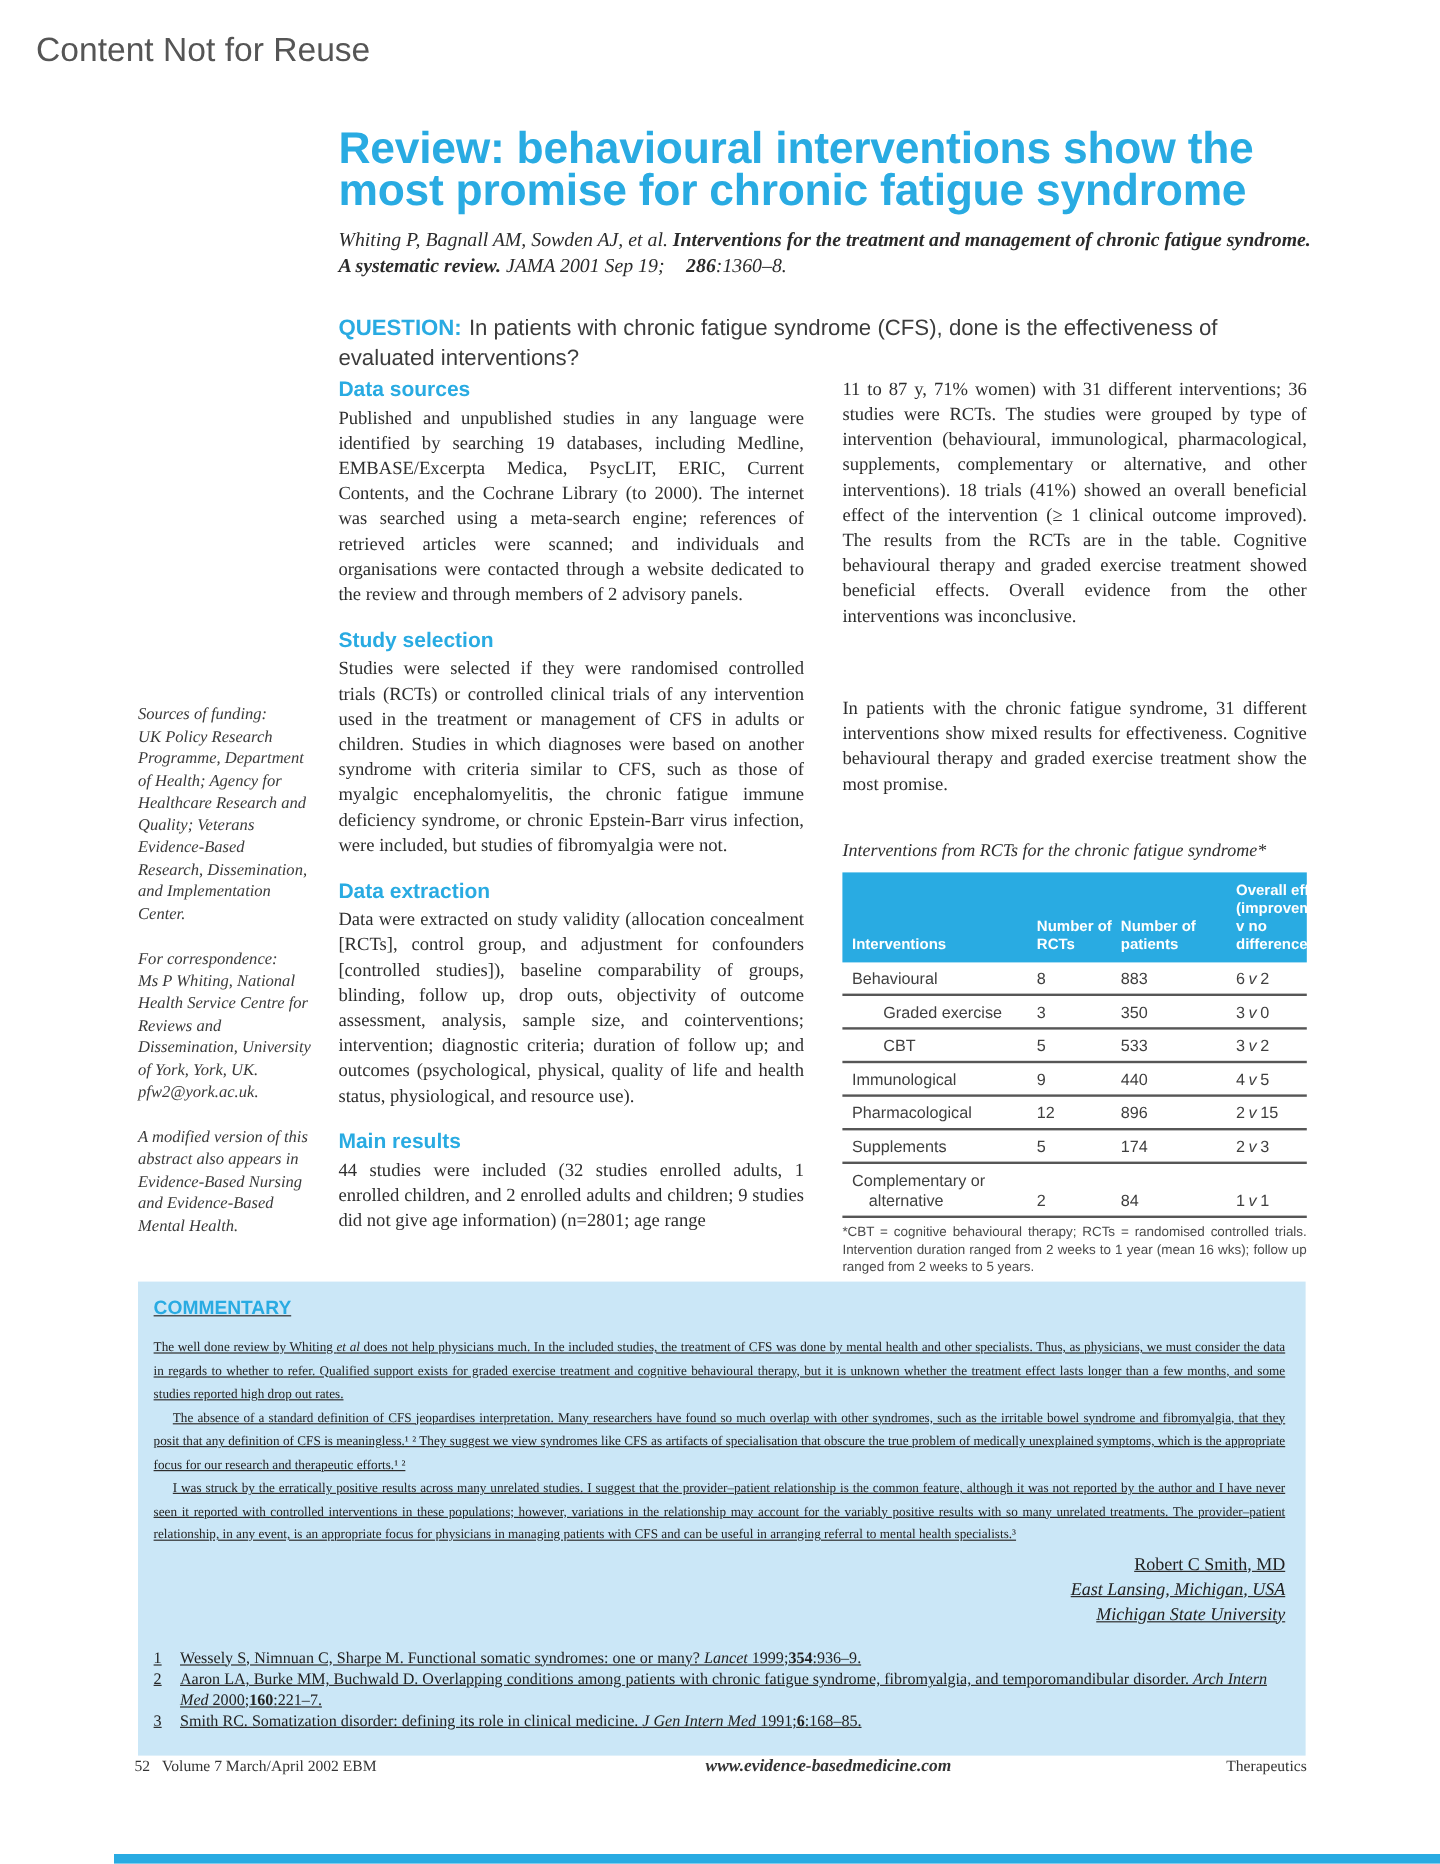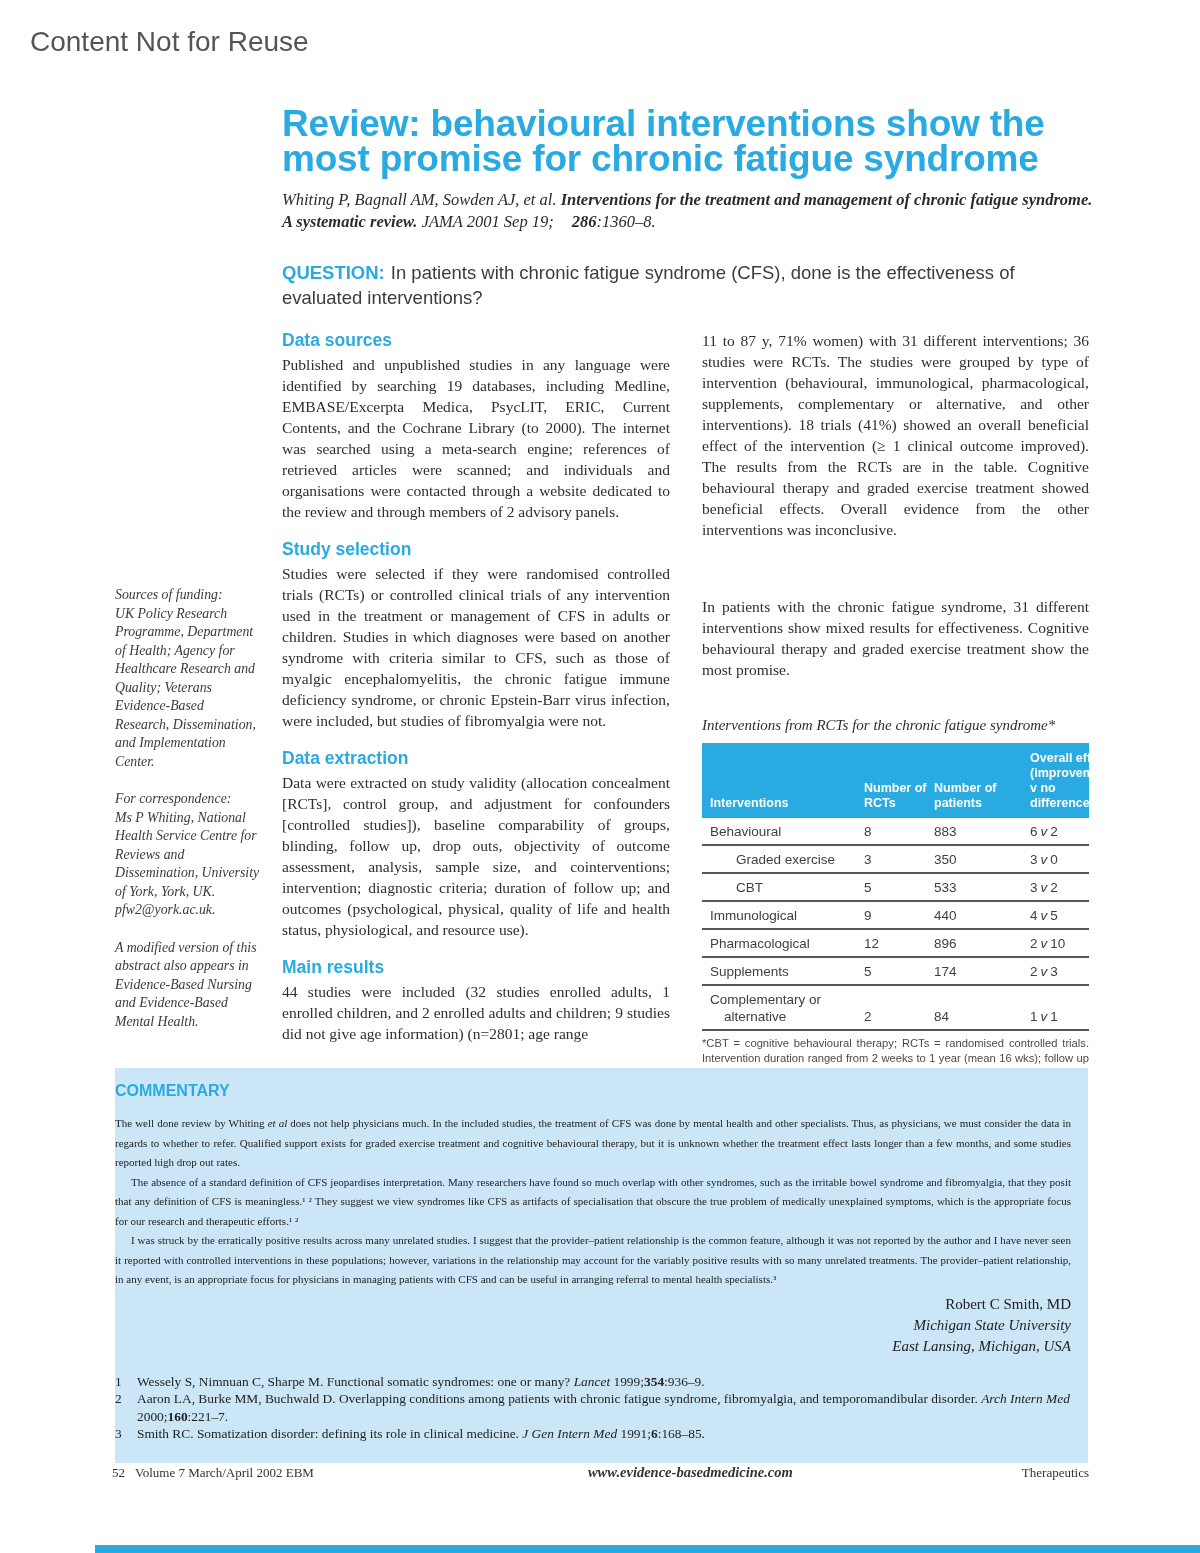--- a/index.html
+++ b/index.html
@@ -28,21 +28,21 @@
     font-size:18.5px;line-height:25px;color:#3c3c3c;
   }
   .question .q-label{color:#29abe2;font-weight:bold;margin-right:6px;}
   
   .sidebar{
     position:absolute;left:115px;top:586px;width:146px;
     font-style:italic;font-size:13.8px;line-height:18.5px;color:#3a3a3a;
   }
   .sidebar .block{margin-bottom:19px;}
   
-  .col{position:absolute;top:330px;width:388px;}
+  .col{position:absolute;top:314px;width:388px;}
   .col-left{left:282px;}
   .col-right{left:702px;width:387px;}
   .sec-heading{
     font-family:"Liberation Sans",sans-serif;font-weight:bold;
     font-size:17.5px;color:#29abe2;margin:0 0 3px 0;
   }
   .sec-body{
     font-size:15.5px;line-height:21px;text-align:justify;margin:0;color:#2e2e2e;
   }
   .section{margin-bottom:17px;}
@@ -66,21 +66,21 @@
   .row-indent .cell-int{padding-left:26px;}
   .row-wrap .cell-int{padding-left:14px;text-indent:-14px;}
   .cell-eff i{font-style:italic;margin:0 3px;}
   .table-footnote{
     margin-top:5px;font-family:"Liberation Sans",sans-serif;
     font-size:11.2px;line-height:14.5px;color:#4a4a4a;text-align:justify;
   }
   
   .commentary{
     position:absolute;left:115px;top:1068px;width:973px;
-    background:#cbe7f7;box-sizing:border-box;padding:14px 17px 20px 0;
+    background:#cbe7f7;box-sizing:border-box;padding:14px 17px 20px 13px;text-decoration:underline;
   }
   .commentary-heading{
     font-family:"Liberation Sans",sans-serif;font-weight:bold;
     font-size:16px;color:#29abe2;margin-bottom:14px;
   }
   .commentary p{
     margin:0;font-size:11px;line-height:19.5px;text-align:justify;color:#222;
   }
   .commentary p.indent{text-indent:16px;}
   .signature{margin-top:4px;text-align:right;font-size:15px;line-height:21px;color:#222;}
@@ -187,21 +187,21 @@
       <div class="tbl-row">
         <div class="cell-int">Immunological</div>
         <div>9</div>
         <div>440</div>
         <div class="cell-eff"><span>4</span><i>v</i><span>5</span></div>
       </div>
       <div class="tbl-row">
         <div class="cell-int">Pharmacological</div>
         <div>12</div>
         <div>896</div>
-        <div class="cell-eff"><span>2</span><i>v</i><span>10</span></div>
+        <div class="cell-eff"><span>2</span><i>v</i><span>15</span></div>
       </div>
       <div class="tbl-row">
         <div class="cell-int">Supplements</div>
         <div>5</div>
         <div>174</div>
         <div class="cell-eff"><span>2</span><i>v</i><span>3</span></div>
       </div>
       <div class="tbl-row row-wrap">
         <div class="cell-int">Complementary or alternative</div>
         <div>2</div>
@@ -213,22 +213,22 @@
   </div>
 </div>
 
 <div class="commentary">
   <div class="commentary-heading">COMMENTARY</div>
   <p><span>The well done review by Whiting </span><i>et al</i><span> does not help physicians much. In the included studies, the treatment of CFS was done by mental health and other specialists. Thus, as physicians, we must consider the data in regards to whether to refer. Qualified support exists for graded exercise treatment and cognitive behavioural therapy, but it is unknown whether the treatment effect lasts longer than a few months, and some studies reported high drop out rates.</span></p>
   <p class="indent">The absence of a standard definition of CFS jeopardises interpretation. Many researchers have found so much overlap with other syndromes, such as the irritable bowel syndrome and fibromyalgia, that they posit that any definition of CFS is meaningless.¹ ² They suggest we view syndromes like CFS as artifacts of specialisation that obscure the true problem of medically unexplained symptoms, which is the appropriate focus for our research and therapeutic efforts.¹ ²</p>
   <p class="indent">I was struck by the erratically positive results across many unrelated studies. I suggest that the provider–patient relationship is the common feature, although it was not reported by the author and I have never seen it reported with controlled interventions in these populations; however, variations in the relationship may account for the variably positive results with so many unrelated treatments. The provider–patient relationship, in any event, is an appropriate focus for physicians in managing patients with CFS and can be useful in arranging referral to mental health specialists.³</p>
   <div class="signature">
     <div>Robert C Smith, MD</div>
+    <div class="sig-aff">East Lansing, Michigan, USA</div>
     <div class="sig-aff">Michigan State University</div>
-    <div class="sig-aff">East Lansing, Michigan, USA</div>
   </div>
   <div class="refs">
     <div class="ref">
       <span class="ref-num">1</span>
       <span class="ref-body"><span>Wessely S, Nimnuan C, Sharpe M. Functional somatic syndromes: one or many? </span><i>Lancet</i><span> 1999;</span><b>354</b><span>:936–9.</span></span>
     </div>
     <div class="ref">
       <span class="ref-num">2</span>
       <span class="ref-body"><span>Aaron LA, Burke MM, Buchwald D. Overlapping conditions among patients with chronic fatigue syndrome, fibromyalgia, and temporomandibular disorder. </span><i>Arch Intern Med</i><span> 2000;</span><b>160</b><span>:221–7.</span></span>
     </div>

